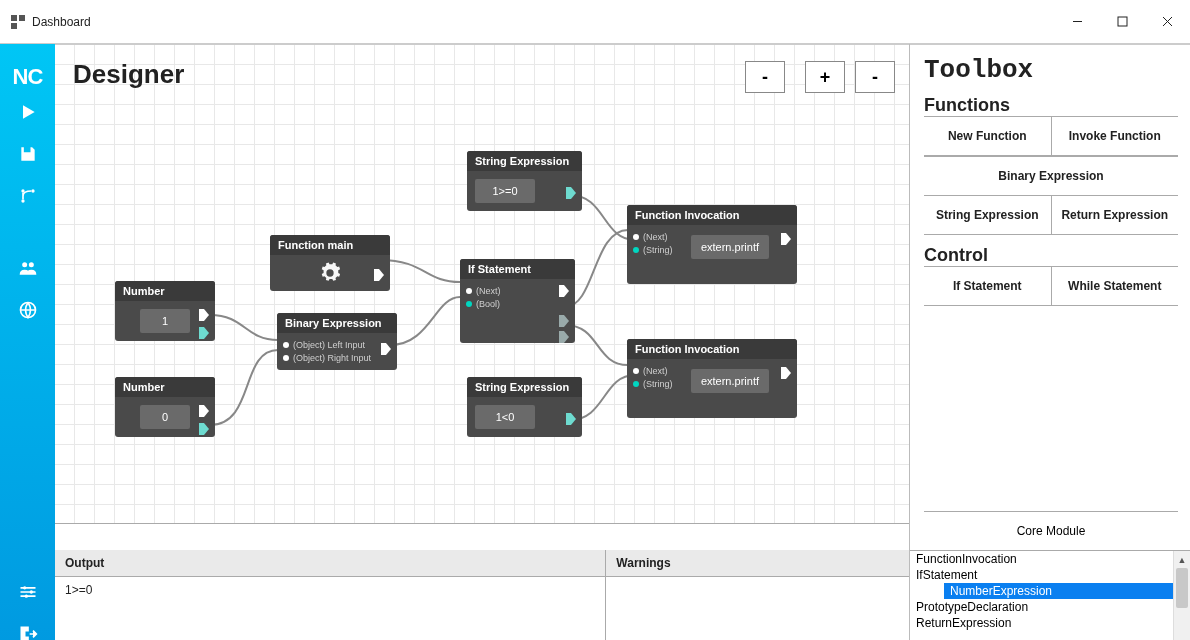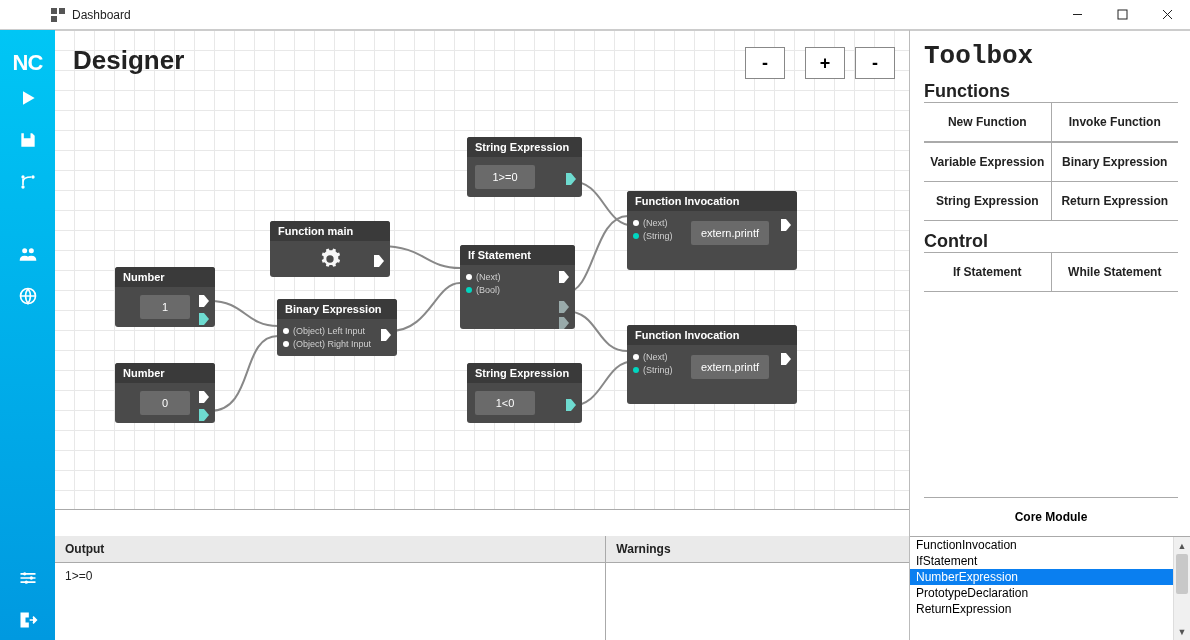--- a/index.html
+++ b/index.html
@@ -1,19 +1,19 @@
 <!DOCTYPE html>
 <html><head>
 <meta charset="utf-8">
 <style>
 * { box-sizing: border-box; margin: 0; padding: 0; font-family: "Segoe UI", Arial, sans-serif; }
 html, body { width: 1190px; height: 640px; overflow: hidden; background: #fff; }
 
 
-.titlebar { height: 30px; background: #fff; display: flex; align-items: center; border-bottom: 1px solid #ccc; padding-left: 40px; }
+.titlebar { height: 44px; background: #fff; display: flex; align-items: center; border-bottom: 1px solid #ccc; }
 .titlebar .app-icon { width: 16px; height: 16px; margin: 0 6px 0 10px; display: flex; flex-wrap: wrap; }
 .titlebar .app-icon span { width: 6px; height: 6px; background: #555; margin: 1px; }
 .titlebar .title { font-size: 12px; color: #222; }
 .titlebar .spacer { flex: 1; }
 .titlebar .winbtn { width: 45px; height: 30px; display: flex; align-items: center; justify-content: center; font-size: 14px; color: #222; cursor: pointer; }
 
 
 .shell { display: flex; height: 610px; }
 
 
@@ -63,27 +63,27 @@
 .rightcol { width: 280px; display: flex; flex-direction: column; }
 .toolbox { flex: 1; padding: 10px 12px 0 14px; display: flex; flex-direction: column; border-top: 1px solid #ccc;}
 .tb-title { font-size: 26px; font-weight: 800; color: #222; font-family: Liberation Mono, monospace; }
 .tb-section-title { font-size: 18px; font-weight: 700; color: #222; margin-top: 10px; }
 .tb-row { display: flex; border-top: 1px solid #aaa; }
 .tb-row:first-of-type { border-top: 1px solid #aaa; }
 .tb-cell { flex: 1; text-align: center; font-size: 12px; font-weight: 700; color: #222; padding: 12px 6px; border-right: 1px solid #aaa; cursor: pointer; }
 .tb-cell:last-child { border-right: none; }
 .tb-section-end { border-bottom: 1px solid #aaa; }
 .tb-spacer { flex: 1; }
-.tb-footer-btn { border-top: 1px solid #aaa; text-align: center; font-size: 12px; font-weight: 700; padding: 12px 0; cursor: pointer; }
+.tb-footer-btn { border-top: 1px solid #aaa; text-align: center; font-size: 12px; font-weight: 400; padding: 12px 0; cursor: pointer; }
 
 
 .typelist-wrap { height: 104px; border-top: 1px solid #aaa; display: flex; }
 .typelist { flex: 1; overflow: hidden; font-size: 12px; }
 .typelist .row { padding: 0 6px; height: 16px; line-height: 16px; cursor: pointer; }
-.typelist .row.selected { background: #0a7ff0; color: #fff; }
+.typelist .row.selected { background: #0a7ff0; color: #fff; margin-left: 34px; }
 .scrollbar { width: 17px; background: #f0f0f0; display: flex; flex-direction: column; border-left: 1px solid #ddd; }
 .scrollbar .arrow { height: 17px; display: flex; align-items: center; justify-content: center; font-size: 9px; color: #555; cursor: pointer; }
 .scrollbar .track { flex: 1; position: relative; }
 .scrollbar .thumb { position: absolute; left: 2px; right: 2px; top: 0; height: 40px; background: #c8c8c8; border-radius: 2px; }
 
 svg.port-tri { width: 10px; height: 12px; }
 </style>
 </head>
 <body>
 
@@ -341,21 +341,20 @@
     <div class="toolbox">
       <div class="tb-title">Toolbox</div>
 
       <div class="tb-section-title">Functions</div>
       <div class="tb-row tb-section-end">
         <div class="tb-cell">New Function</div>
         <div class="tb-cell">Invoke Function</div>
       </div>
 
       <div class="tb-row">
-        <div class="tb-cell">Variable Expression</div>
         <div class="tb-cell">Binary Expression</div>
       </div>
       <div class="tb-row tb-section-end">
         <div class="tb-cell">String Expression</div>
         <div class="tb-cell">Return Expression</div>
       </div>
 
       <div class="tb-section-title">Control</div>
       <div class="tb-row tb-section-end">
         <div class="tb-cell">If Statement</div>

